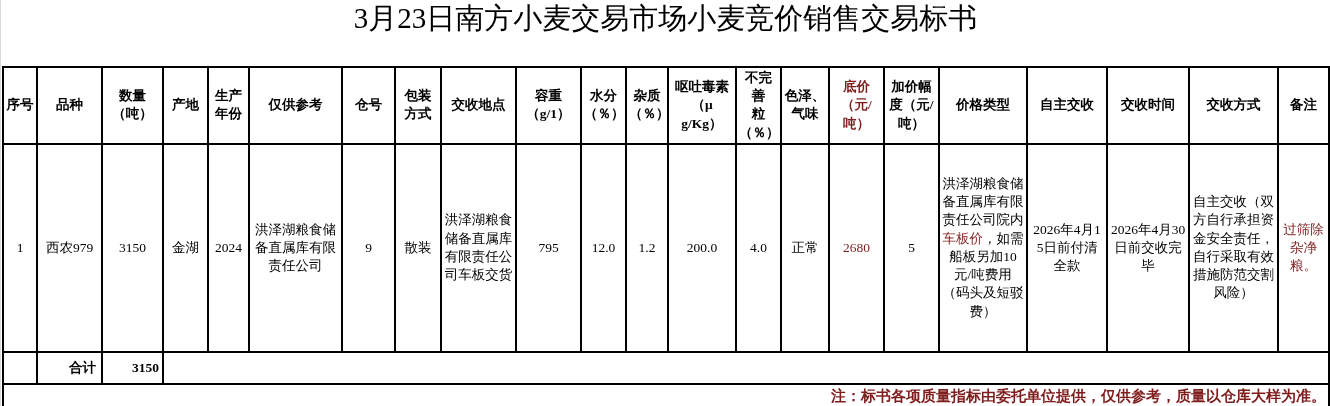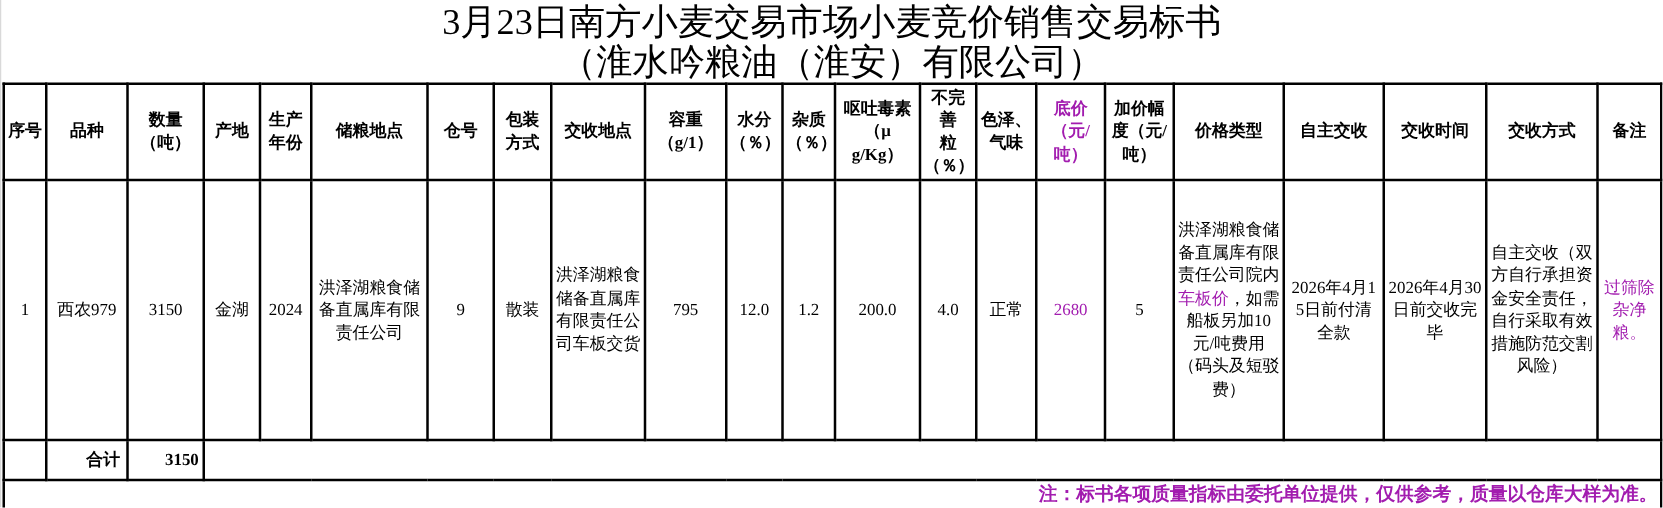--- a/index.html
+++ b/index.html
@@ -26,31 +26,30 @@
     box-sizing:border-box;
   }
   table.bid th{font-weight:bold;height:56px;}
   tr.data-row td{height:208px;margin-top:44px;}
   tr.summary-row td{height:32px;font-weight:bold;padding-left:28px;}
   tr.note-row td{
     height:23px;text-align:right;font-weight:bold;
     font-size:15px;padding-left:4px;
     white-space:nowrap;
   }
-  .red{color:#a21caf;}
+  .red{color:#7f1d1d;}
   .price-red{font-weight:normal;font-size:14.5px;}
 </style>
 </head>
 <body>
 
 <div class="page">
 
   <div class="title-block">
     <div class="title-line1">3月23日南方小麦交易市场小麦竞价销售交易标书</div>
-    <div class="title-line2">（淮水吟粮油（淮安）有限公司）</div>
   </div>
 
   <table class="bid">
     <colgroup>
       <col style="width:34px">
         <col style="width:65px">
         <col style="width:61px">
         <col style="width:45px">
       <col style="width:41px">
         <col style="width:93px">
@@ -73,21 +72,21 @@
     </colgroup>
     <thead>
       <tr>
         <th>序号</th>
         <th>品种</th>
         <th>数量
 （吨）</th>
         <th>产地</th>
         <th>生产
 年份</th>
-        <th>储粮地点</th>
+        <th>仅供参考</th>
         <th>仓号</th>
         <th>包装
 方式</th>
         <th>交收地点</th>
         <th>容重
 （g/1）</th>
         <th>水分
 （％）</th>
         <th>杂质
 （％）</th>

